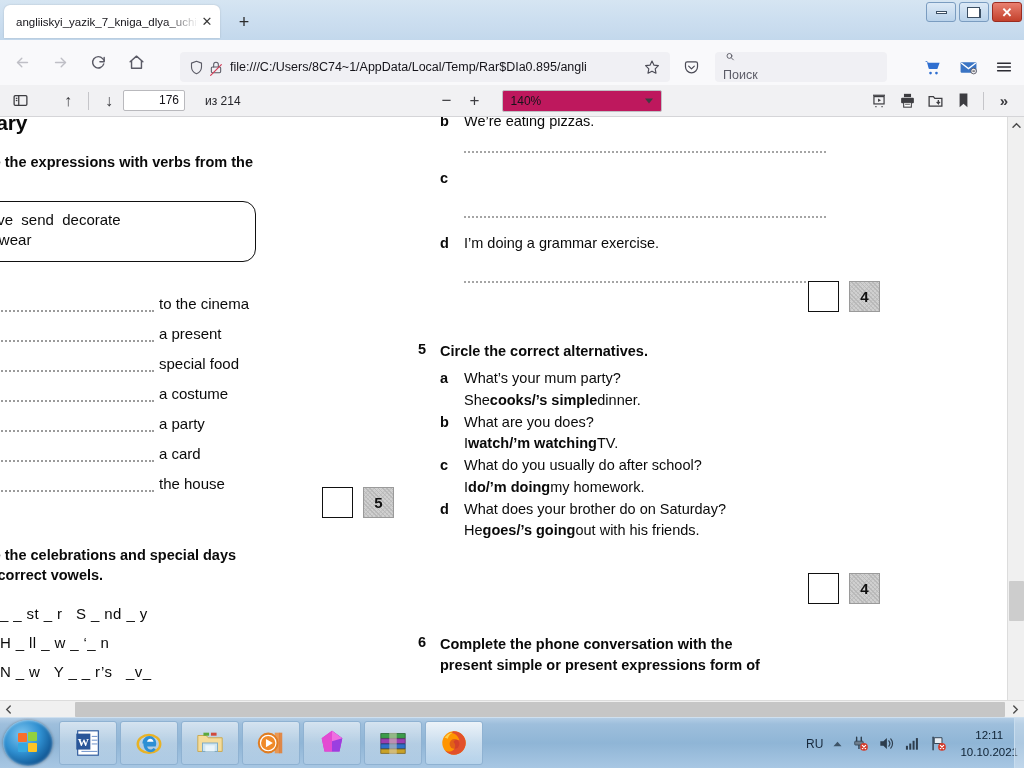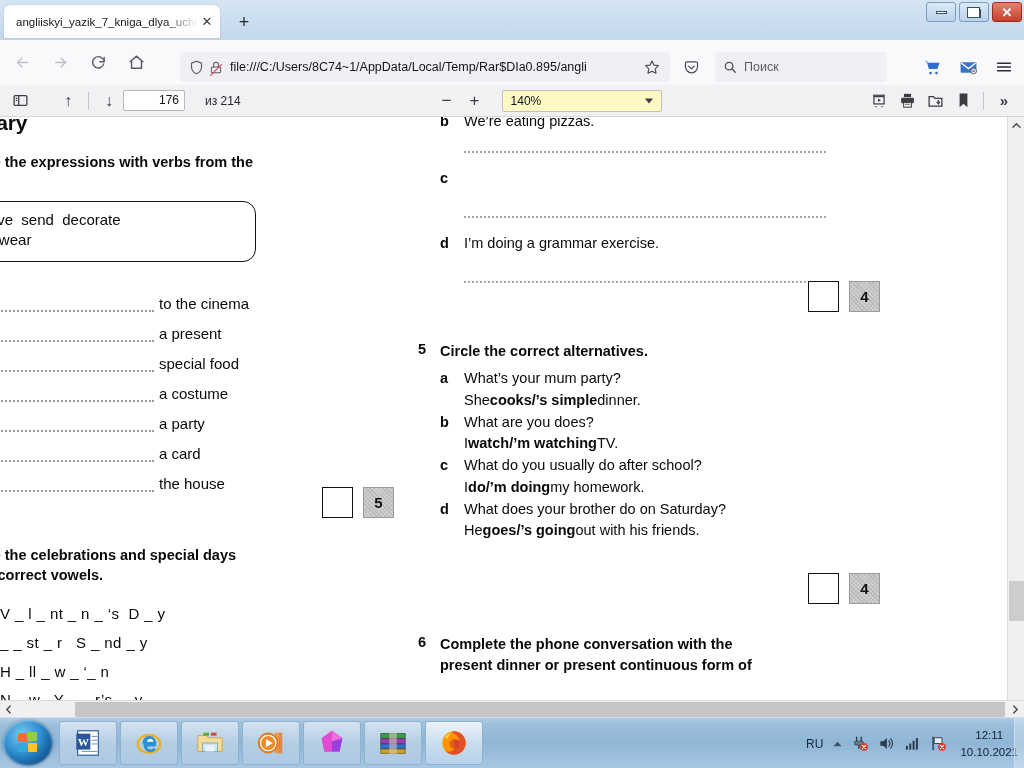--- a/index.html
+++ b/index.html
@@ -101,21 +101,21 @@
   }
   .url-star { width: 24px; display:flex; align-items:center; justify-content:center; color:#4a4a55; }
 
   .pocket {
     position:absolute; left: 680px; top: 56px; width: 22px; height: 22px;
     display:flex; align-items:center; justify-content:center; color:#4a4a55;
   }
   .searchbar {
     position: absolute; left: 715px; top: 52px; width: 172px; height: 30px;
     background: #f0f0f4; border-radius: 4px;
-    display: flex; align-items: center; padding: 0 8px; gap: 7px;
+    display: flex; padding: 0 8px; gap: 7px; flex-direction: column;
   }
   .search-ph { font-size: 12.5px; color: #5b5b66; }
   .navright { position: absolute; right: 6px; top: 52px; display: flex; align-items: center; gap: 8px; }
   .nri { width: 28px; height: 30px; display:flex; align-items:center; justify-content:center; }
 
   
   .pdfbar {
     position: absolute; left: 0; top: 85px; width: 1024px; height: 32px;
     background: #f1f1f3;
     border-bottom: 1px solid #d5d5d8;
@@ -126,21 +126,21 @@
     color: #3d3d41;
   }
   .pg-input {
     width: 62px; height: 21px; background: #fff;
     border: 1px solid #b9b9bd; border-radius: 2px;
     font-size: 12px; color: #15141a; text-align: right;
     padding-right: 5px; line-height: 19px;
   }
   .pg-of { font-size: 12px; color: #25252a; margin-left: 20px; }
   .zoom-sel {
-    width: 160px; height: 22px; background: #fef9c3;
+    width: 160px; height: 22px; background: #be185d;
     border: 1px solid #c0c0c4; border-radius: 2px;
     display: flex; align-items: center; position: relative;
     padding-left: 8px;
   }
   .zoom-val { font-size: 12px; color: #15141a; }
   .zoom-caret {
     position: absolute; right: 8px; top: 50%; transform: translateY(-50%);
     width: 0; height: 0; border-left: 4px solid transparent;
     border-right: 4px solid transparent; border-top: 5px solid #3d3d41;
   }
@@ -484,21 +484,20 @@
 
         <div class="markbox" style="position:absolute;left:368px;top:370px">
           <div class="mb-empty"></div>
           <div class="mb-score">5</div>
         </div>
 
         <div class="instr" style="position:absolute;left:0;top:428px;width:436px">mplete the celebrations and special days</div>
         <div class="instr" style="position:absolute;left:0;top:448px">th the correct vowels.</div>
 
         <div style="position:absolute;left:46px;top:483px">
-          <div class="vow-row">V _ l _ nt _ n _ ‘s  D _ y</div>
           <div class="vow-row">_ _ st _ r   S _ nd _ y</div>
           <div class="vow-row">H _ ll _ w _ ‘_ n</div>
           <div class="vow-row">N _ w   Y _ _ r’s   _v_</div>
         </div>
       </div>
 
       <div class="colR">
 
         <div class="ritem" style="position:absolute;left:0;top:8px">
           <span class="rlabel">b</span>
@@ -583,21 +582,21 @@
 
         <div class="markbox" style="position:absolute;left:368px;top:470px">
           <div class="mb-empty"></div>
           <div class="mb-score">4</div>
         </div>
 
         <div style="position:absolute;left:-22px;top:531px;display:flex">
           <span class="qnum" style="width:22px">6</span>
           <div style="width:400px">
             <div class="instr">Complete the phone conversation with the</div>
-            <div class="instr">present dinner or present continuous form of</div>
+            <div class="instr">present simple or present expressions form of</div>
           </div>
         </div>
 
       </div>
     </div>
   </div>
 
   <div class="vscroll">
     <div class="vs-up">
       <svg width="9" height="7" viewBox="0 0 10 8" fill="none" stroke="#4a4a4a" stroke-width="1.6" stroke-linecap="round">

